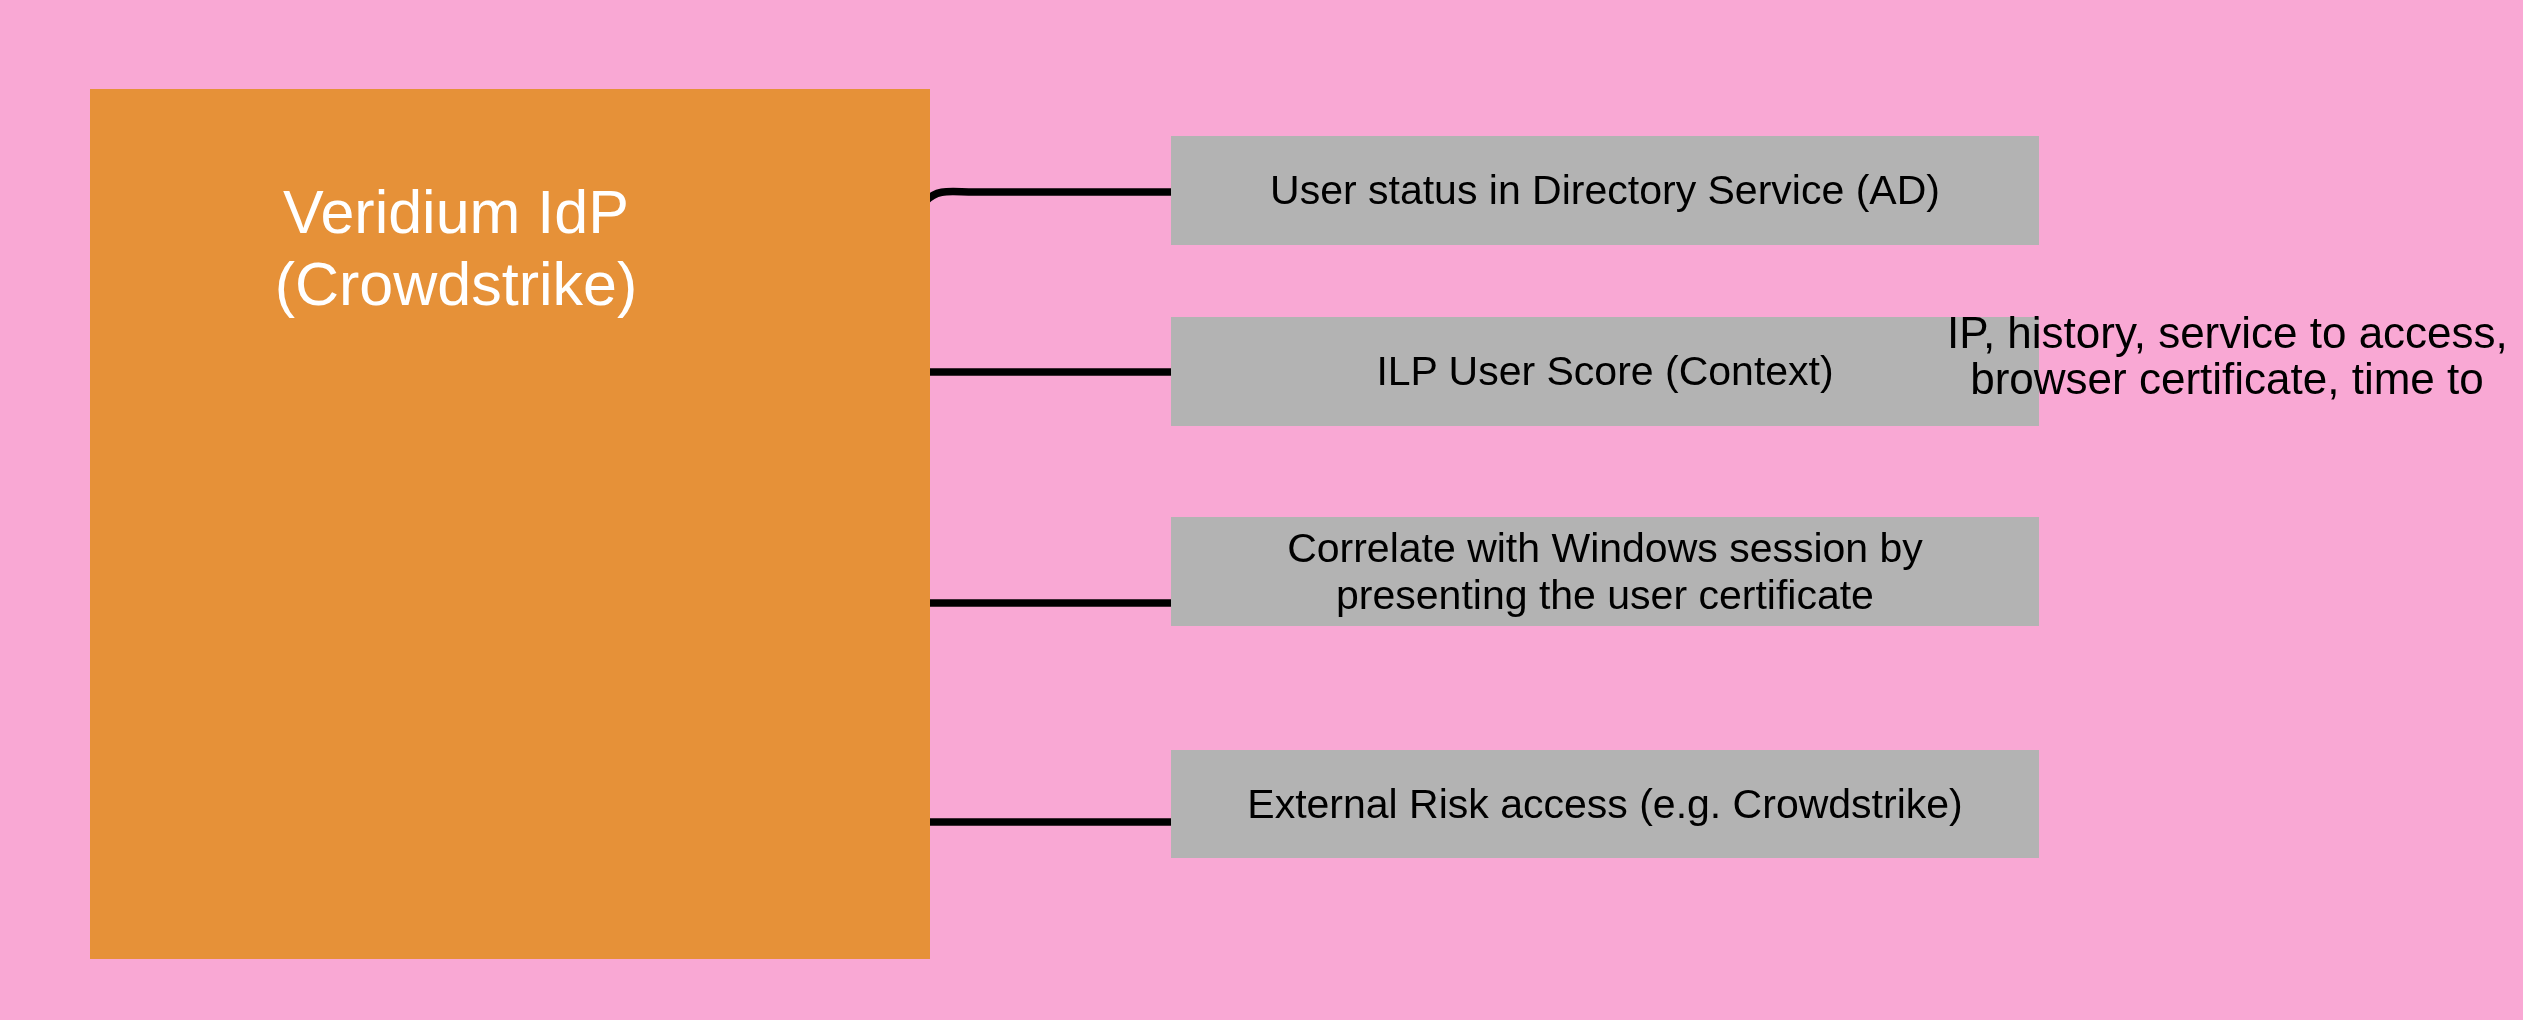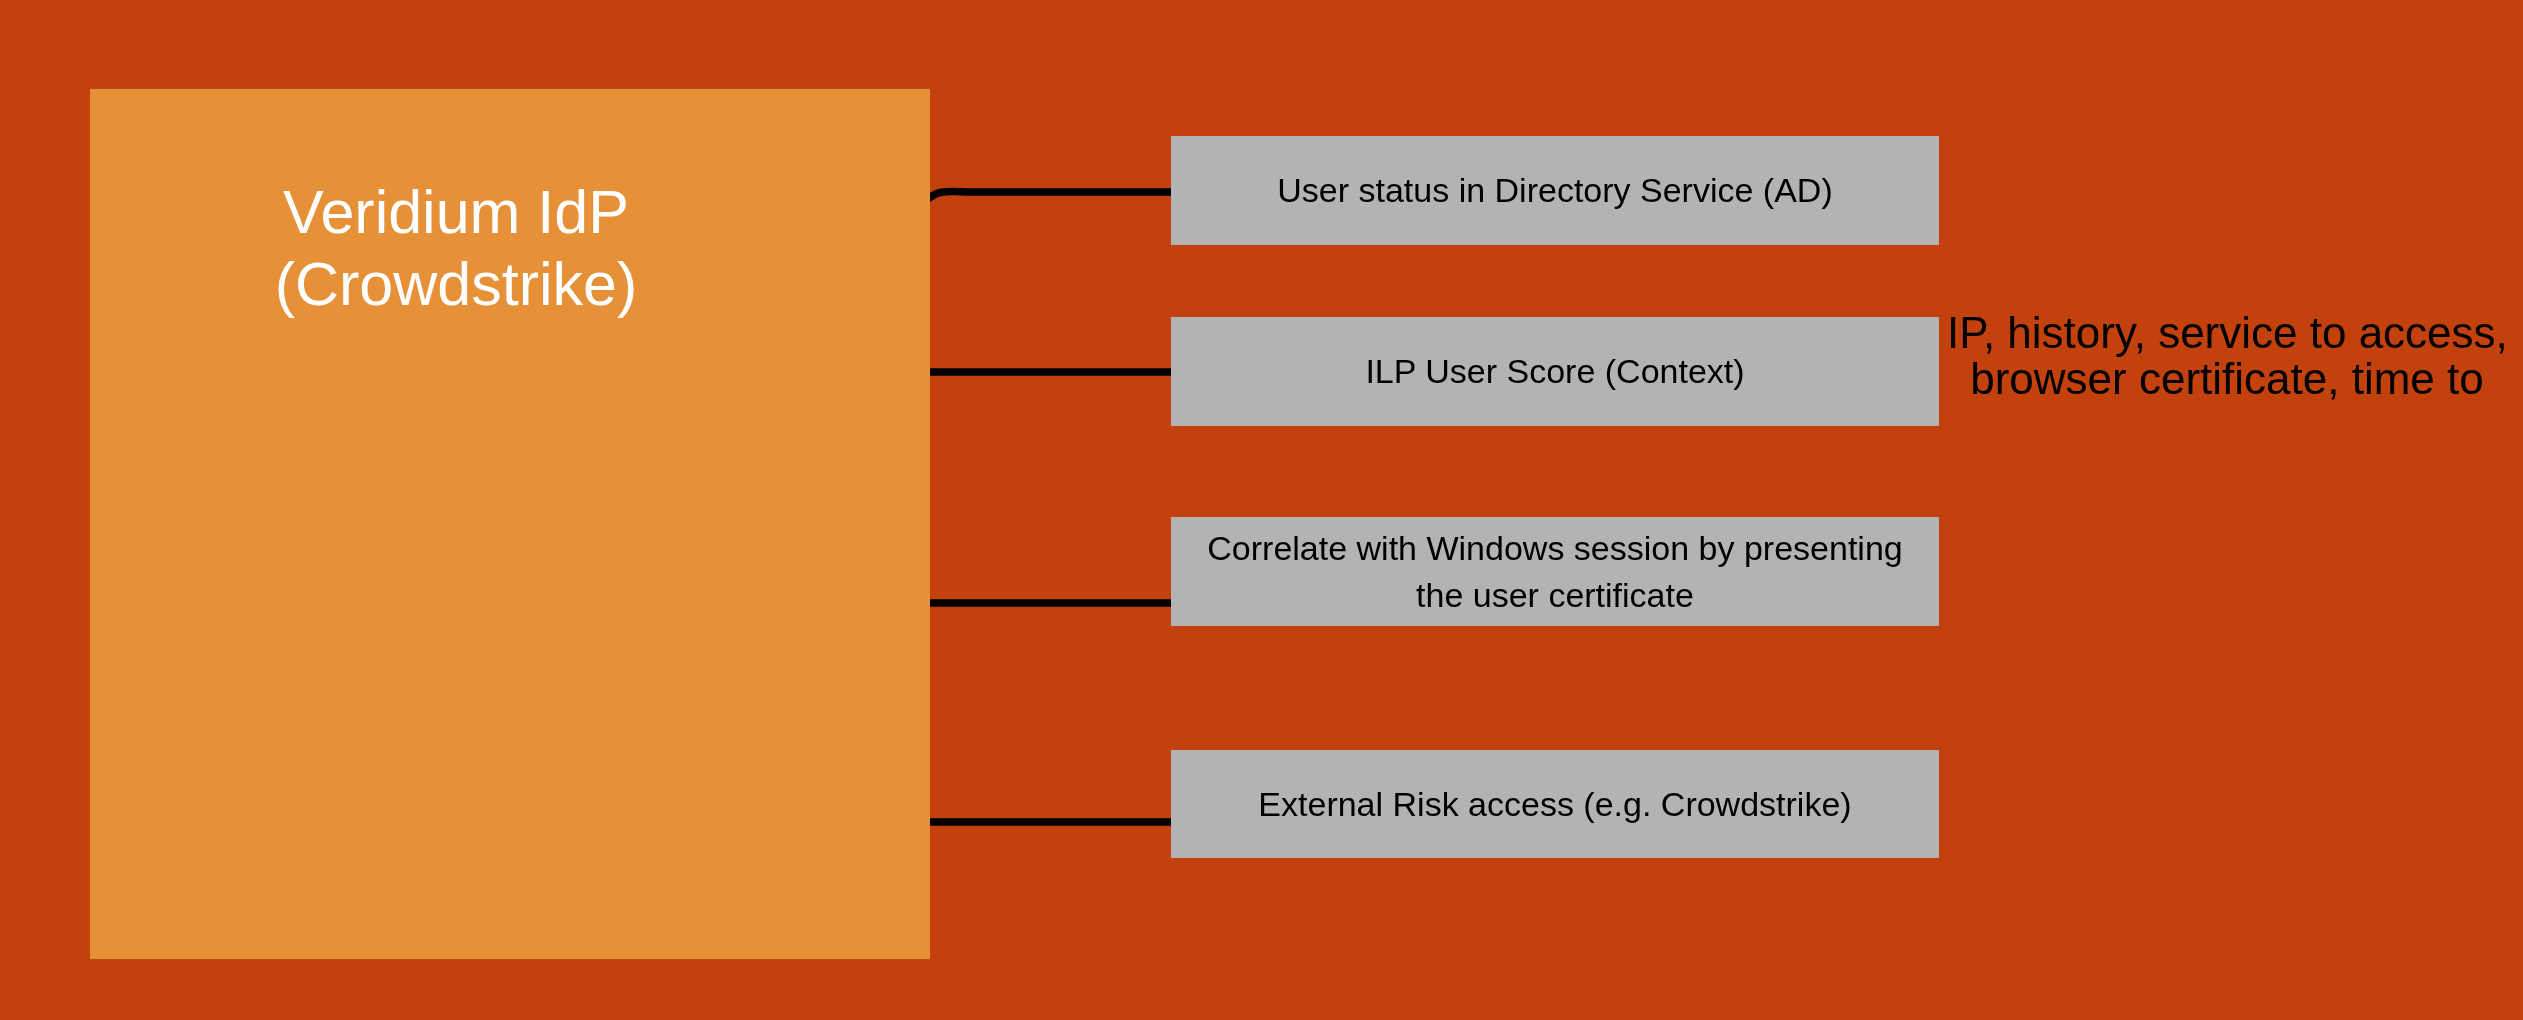--- a/index.html
+++ b/index.html
@@ -5,21 +5,21 @@
   html, body {
     margin: 0;
     padding: 0;
     background: #ffffff;
     font-family: "Liberation Sans", sans-serif;
   }
   .canvas {
     position: relative;
     width: 2523px;
     height: 1020px;
-    background: #c2410c;
+    background: #f9a8d4;
     overflow: hidden;
   }
   .connector-layer {
     position: absolute;
     left: 0;
     top: 0;
     width: 2523px;
     height: 1020px;
     z-index: 1;
   }
@@ -44,30 +44,30 @@
     width: 700px;
     text-align: center;
     color: #ffffff;
     font-size: 61px;
     line-height: 72px;
     font-weight: 400;
   }
   .factor-node {
     position: absolute;
     left: 1171px;
-    width: 768px;
+    width: 868px;
     height: 109px;
     background: #B3B3B3;
     z-index: 2;
     display: flex;
     align-items: center;
     justify-content: center;
     text-align: center;
     color: #000000;
-    font-size: 34px;
+    font-size: 41px;
     line-height: 47px;
     padding: 0 19px;
     box-sizing: border-box;
   }
   .factor-1 { top: 136px; }
   .factor-2 { top: 317px; }
   .factor-3 { top: 517px; }
   .factor-4 { top: 750px; height: 108px; }
   .annotation {
     position: absolute;

